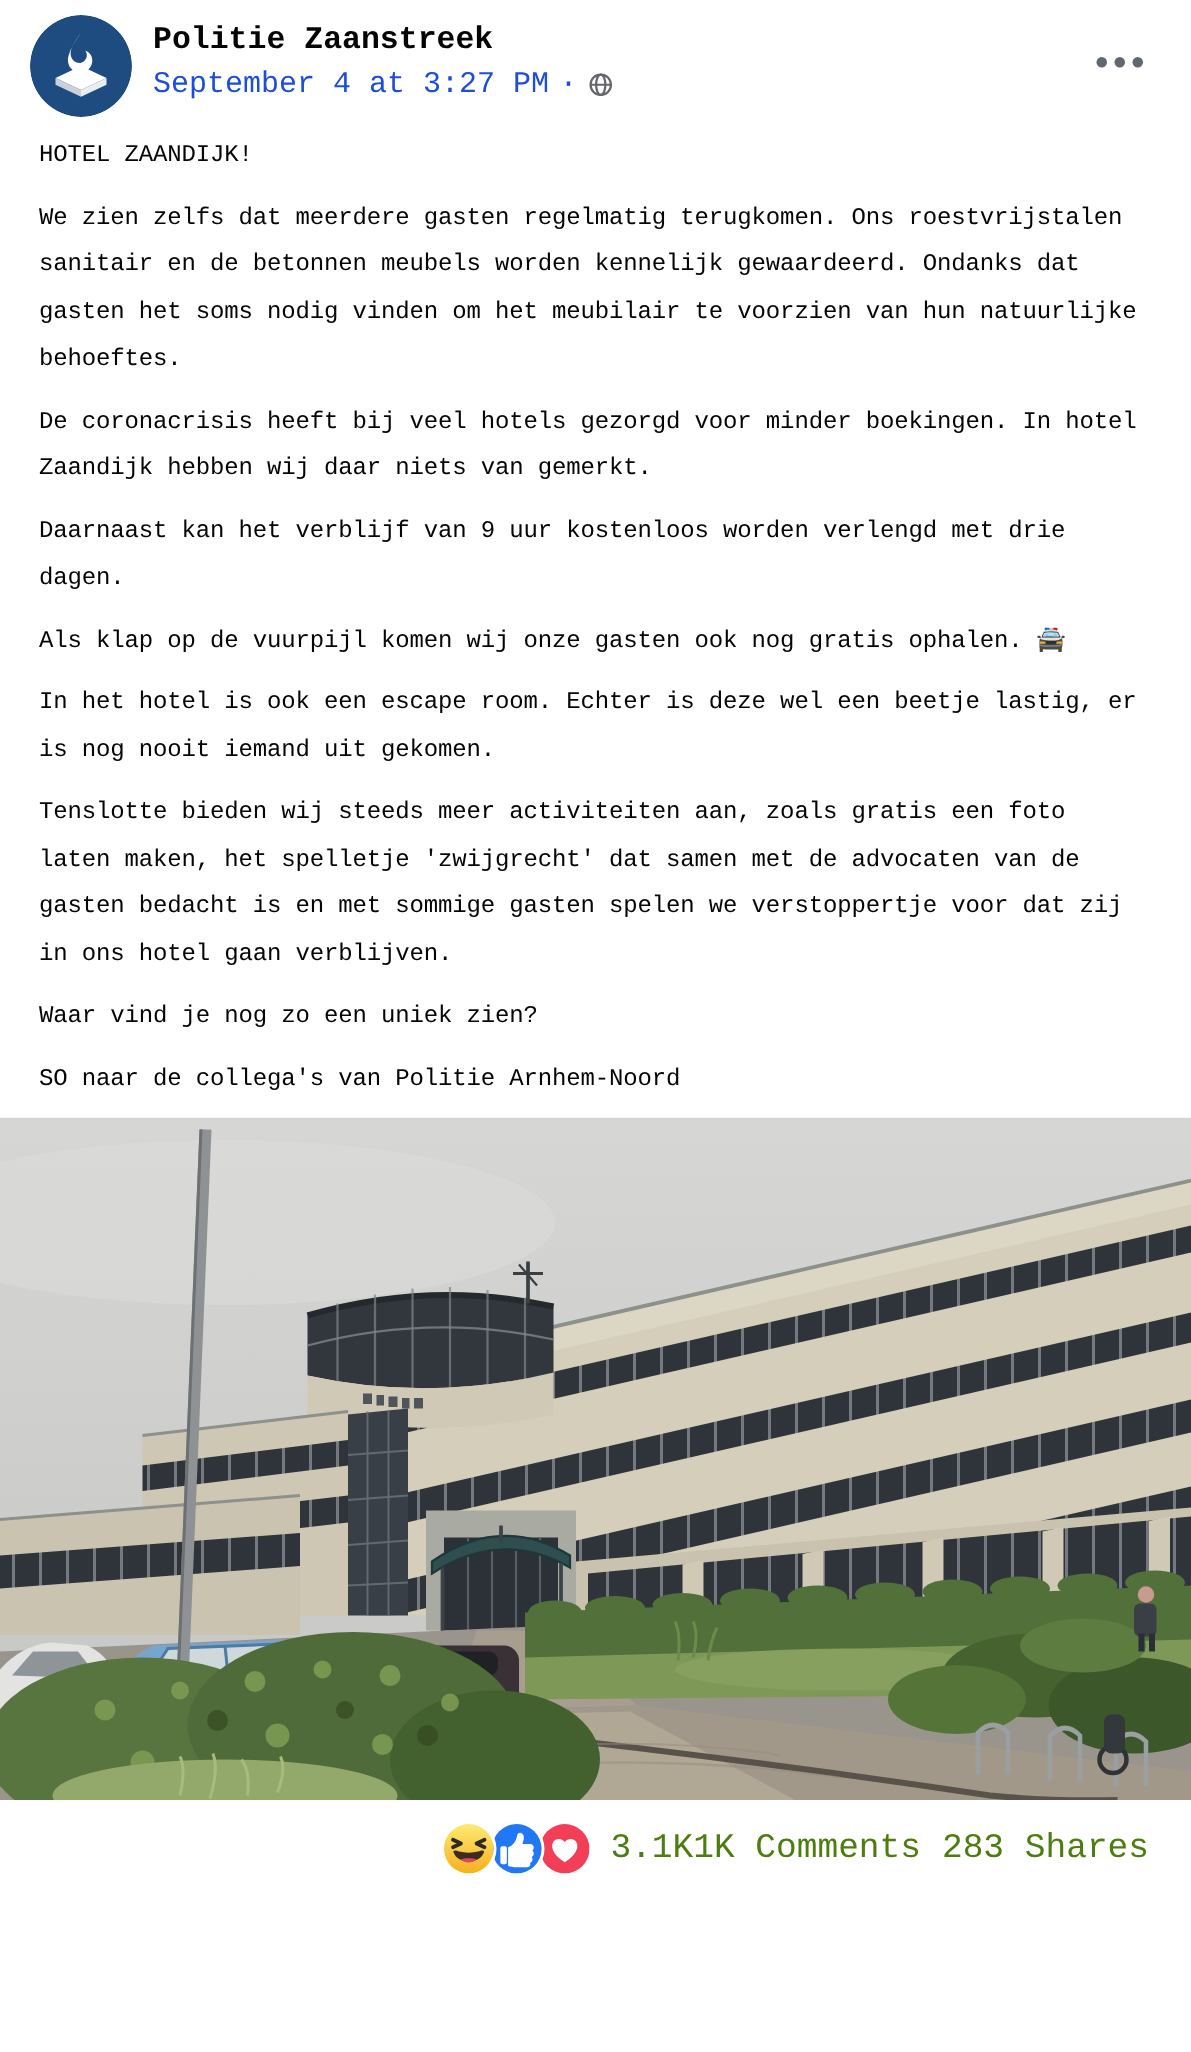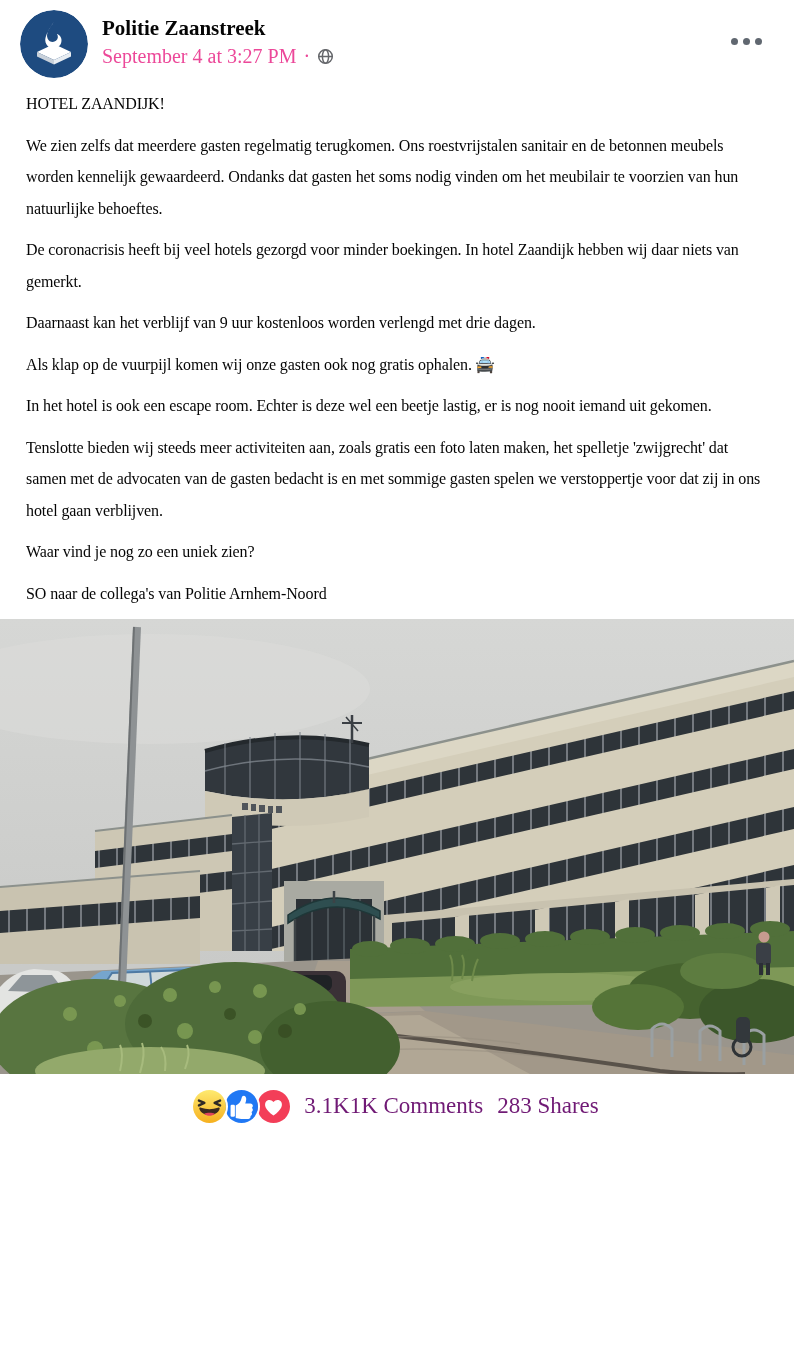--- a/index.html
+++ b/index.html
@@ -1,42 +1,42 @@
 <!DOCTYPE html>
 <html><head>
 <meta charset="utf-8">
 <style>
   * { box-sizing: border-box; }
   html, body { margin: 0; padding: 0; background: #ffffff; }
   .post {
     width: 790px;
     background: #ffffff;
-    font-family: Liberation Serif, serif;
+    font-family: Liberation Mono, monospace;
     color: #050505;
   }
   
   .header { display: flex; align-items: flex-start; padding: 10px 20px 6px 20px; }
   .avatar { width: 68px; height: 68px; border-radius: 50%; overflow: hidden; flex: none; cursor: pointer; }
   .avatar svg { display: block; }
   .header-text { margin-left: 14px; flex: 1; padding-top: 5px; }
   .author { font-size: 21px; font-weight: 700; color: #050505; line-height: 1.25; cursor: pointer; }
-  .meta { margin-top: 4px; font-size: 20px; color: #ec4899; display: flex; align-items: center; gap: 7px; cursor: pointer; }
+  .meta { margin-top: 4px; font-size: 20px; color: #1d4ed8; display: flex; align-items: center; gap: 7px; cursor: pointer; }
   .meta .globe { display: inline-flex; }
   .menu-dots { display: flex; gap: 5px; padding: 28px 8px 8px 8px; cursor: pointer; }
   .menu-dots i { width: 7px; height: 7px; border-radius: 50%; background: #606770; display: block; }
   
   .post-text { padding: 4px 26px 0 26px; font-size: 16px; line-height: 31.5px; letter-spacing: -0.1px; }
   .post-text p { margin: 0 0 10px 0; }
   
   .photo { display: block; width: 794px; height: 455px; cursor: pointer; margin-top: 2px; }
   .photo svg { display: block; }
   
   .footer {
-    height: 64px; display: flex; align-items: center; justify-content: center;
-    padding: 0 24px; font-size: 23px; color: #701a75;
+    height: 64px; display: flex; align-items: center; justify-content: flex-end;
+    padding: 0 24px; font-size: 23px; color: #4d7c0f;
   }
   .reactions { display: flex; align-items: center; }
   .badge {
     width: 37px; height: 37px; border-radius: 50%; border: 2px solid #ffffff;
     display: block; cursor: pointer;
   }
   .badge + .badge { margin-left: -5px; }
   .b-haha { z-index: 3; position: relative; }
   .b-like { z-index: 2; position: relative; }
   .b-love { z-index: 1; position: relative; }

